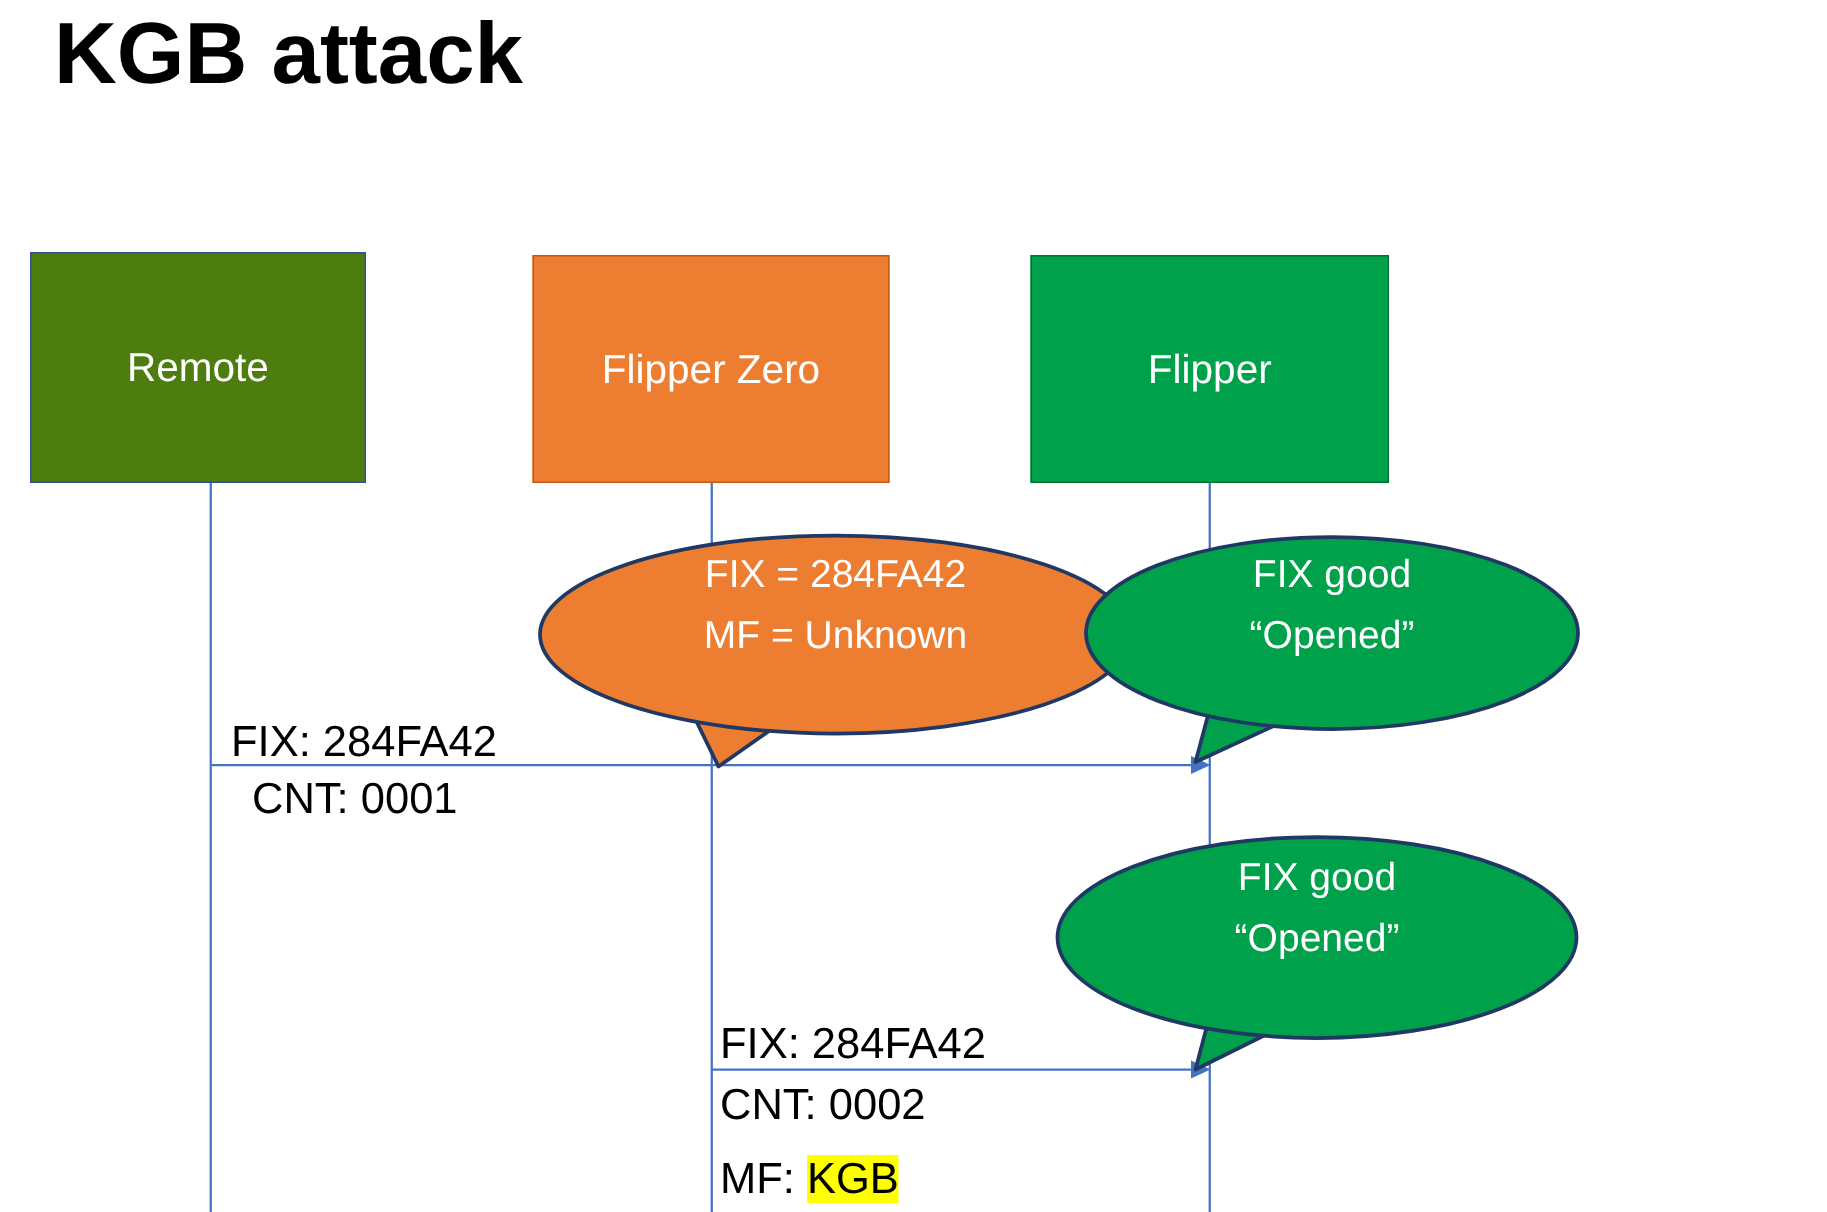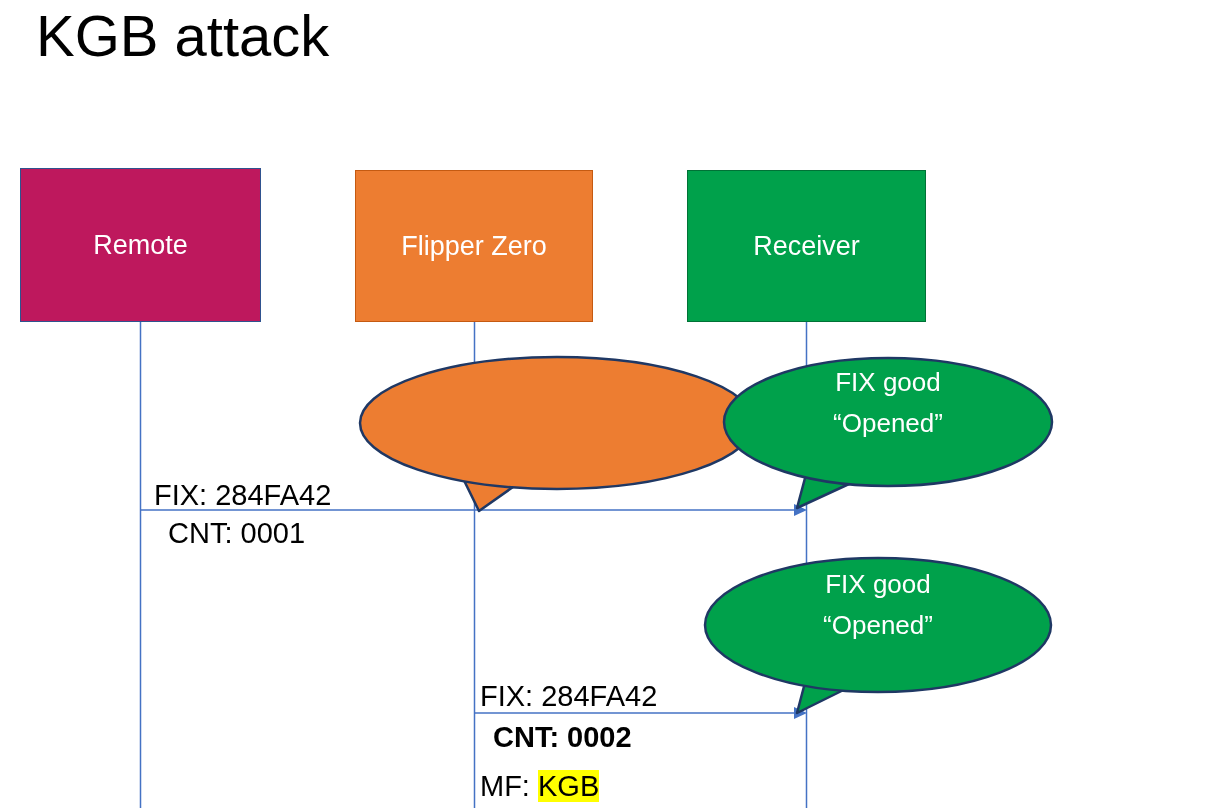--- a/index.html
+++ b/index.html
@@ -2,60 +2,60 @@
 <html><head>
 <meta charset="utf-8">
 <style>
   html,body{margin:0;padding:0;background:#ffffff;}
   .canvas{
     position:relative;width:1218px;height:808px;background:#ffffff;
     font-family:"Liberation Sans",sans-serif;overflow:hidden;
   }
   .slide-title{
     position:absolute;left:36px;top:2px;margin:0;
-    font-size:58px;font-weight:400;color:#000000;letter-spacing:0px;
+    font-size:58px;font-weight:700;color:#000000;letter-spacing:0px;
   }
   .actor{
     position:absolute;display:flex;align-items:center;justify-content:center;
     color:#ffffff;font-size:27px;box-sizing:border-box;
   }
-  .actor-remote{left:20px;top:168px;width:241px;height:154px;background:#be185d;border:1px solid #2F528F;}
+  .actor-remote{left:20px;top:168px;width:224px;height:154px;background:#4d7c0f;border:1px solid #2F528F;}
   .actor-flipper{left:355px;top:170px;width:238px;height:152px;background:#ED7D31;border:1px solid #C55A11;}
   .actor-receiver{left:687px;top:170px;width:239px;height:152px;background:#00A14B;border:1px solid #007236;}
   svg.overlay{position:absolute;left:0;top:0;pointer-events:none;}
   .bubble-text{
     position:absolute;color:#ffffff;font-size:26px;line-height:41px;text-align:center;
   }
   .bt1{left:360px;top:362px;width:394px;}
   .bt2{left:726px;top:362px;width:324px;}
   .bt3{left:706px;top:564px;width:344px;}
   .msg{position:absolute;color:#000000;font-size:29px;white-space:nowrap;}
   .m1-fix{left:154px;top:479px;}
   .m1-cnt{left:154px;top:517px;margin-left:14px;}
   .m1-mf {left:154px;top:555px;}
   .m2-fix{left:480px;top:680px;}
-  .m2-cnt{left:493px;top:721px;font-weight:bold;}
+  .m2-cnt{left:480px;top:721px;}
   .m2-mf {left:480px;top:758px;margin-top:12px;}
   .hl{background:#FFFF00;}
 </style>
 </head>
 <body>
 
 <div class="canvas">
 
   <h1 class="slide-title">KGB attack</h1>
 
   <div class="actor actor-remote">
     <span>Remote</span>
   </div>
   <div class="actor actor-flipper">
     <span>Flipper Zero</span>
   </div>
   <div class="actor actor-receiver">
-    <span>Receiver</span>
+    <span>Flipper</span>
   </div>
 
   <svg class="overlay" width="1218" height="808" viewBox="0 0 1218 808">
 
     <line x1="140.5" y1="322" x2="140.5" y2="808" stroke="#4472C4" stroke-width="1.5"></line>
     <line x1="474.5" y1="322" x2="474.5" y2="808" stroke="#4472C4" stroke-width="1.5"></line>
     <line x1="806.5" y1="322" x2="806.5" y2="808" stroke="#4472C4" stroke-width="1.5"></line>
 
     <line x1="140" y1="510" x2="796" y2="510" stroke="#4472C4" stroke-width="1.5"></line>
     <polygon points="807,510 794,504 794,516" fill="#4472C4"></polygon>
@@ -67,20 +67,22 @@
     <ellipse cx="557" cy="423" rx="197" ry="66" stroke="#1F3864" stroke-width="2.5" fill="#ED7D31"></ellipse>
 
     <polygon points="812,452 888,466 797,508" stroke="#1F3864" stroke-width="2.5" stroke-linejoin="round" fill="#00A14B"></polygon>
     <ellipse cx="888" cy="422" rx="164" ry="64" stroke="#1F3864" stroke-width="2.5" fill="#00A14B"></ellipse>
 
     <polygon points="812,656 884,670 797,713" stroke="#1F3864" stroke-width="2.5" stroke-linejoin="round" fill="#00A14B"></polygon>
     <ellipse cx="878" cy="625" rx="173" ry="67" stroke="#1F3864" stroke-width="2.5" fill="#00A14B"></ellipse>
   </svg>
 
   <div class="bubble-text bt1">
+    <div>FIX = 284FA42</div>
+    <div>MF = Unknown</div>
   </div>
 
   <div class="bubble-text bt2">
     <div>FIX good</div>
     <div>“Opened”</div>
   </div>
 
   <div class="bubble-text bt3">
     <div>FIX good</div>
     <div>“Opened”</div>

